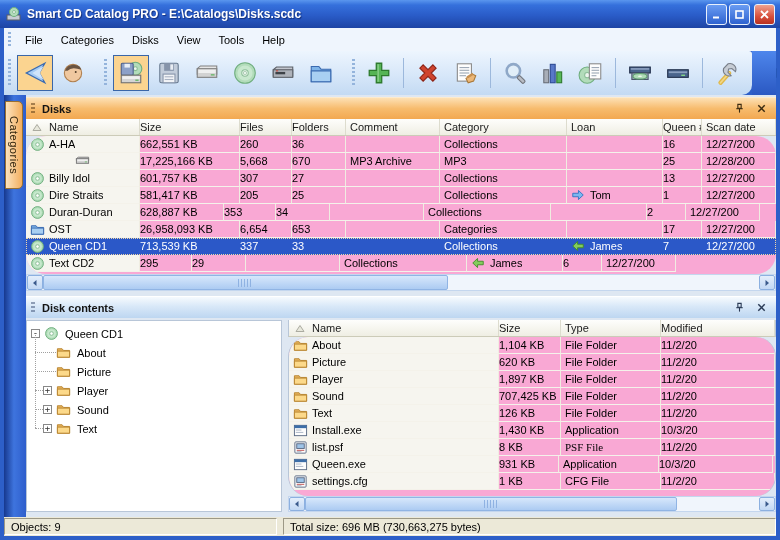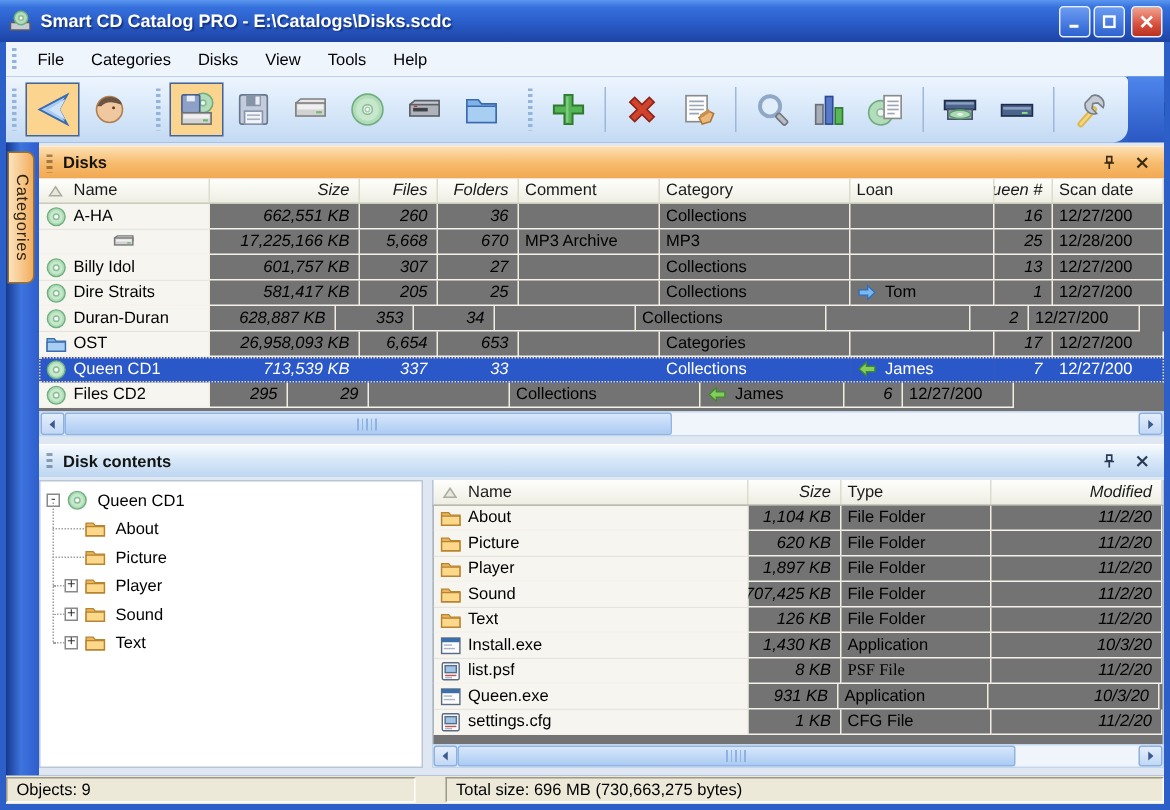--- a/index.html
+++ b/index.html
@@ -64,24 +64,24 @@
   .phtitle{font-weight:bold;font-size:11px;color:#141414;flex:1;}
   .phbtn{width:14px;height:14px;display:flex;align-items:center;justify-content:center;
     margin-left:8px;color:#3A2A10;background:transparent;border:none;padding:0;}
   .hdr-blue .phbtn{color:#2A3A55;}
 
   
   .colhdr{position:absolute;display:flex;background:linear-gradient(180deg,#FEFEFC,#EFEEE3);
     border-bottom:1px solid #CCCBB8;box-sizing:border-box;overflow:hidden;}
   .hcell{display:inline-flex;align-items:center;height:100%;box-sizing:border-box;
     border-right:1px solid #DDDCCE;font-size:11px;color:#1A1A1A;overflow:hidden;white-space:nowrap;flex:none;}
-  .c-r{justify-content:flex-end;padding-right:6px;text-align:right;font-style:italic;}
+  .c-r{padding-right:6px;text-align:right;}
   .c-l{justify-content:flex-start;padding-left:4px;text-align:left;}
   .sorticon{display:inline-flex;margin:0 7px 0 2px;}
-  .rowsbox{position:absolute;background:#737373;overflow:hidden;}
+  .rowsbox{position:absolute;background:#f9a8d4;overflow:hidden;border-radius:20px;}
   .drow{display:flex;height:17px;align-items:center;}
   .dcell{display:inline-flex;align-items:center;height:17px;box-sizing:border-box;
     border-right:1px solid #F0EDE1;border-bottom:1px solid #F4F2EA;
     font-size:11px;color:#000;overflow:hidden;white-space:nowrap;flex:none;}
   .namecol{background:#F6F5EF;}
   .drow.sel .dcell{background:#2B58C8;color:#fff;border-color:#2B58C8;}
   .drow.sel{outline:1px dotted #F0D8A8;outline-offset:-1px;}
   .ric{display:inline-flex;width:15px;height:15px;margin-right:4px;flex:none;align-items:center;}
   .ctext{overflow:hidden;white-space:nowrap;}
 
@@ -121,21 +121,21 @@
     box-sizing:border-box;}
   .sb-gripper{width:15px;height:8px;
     background:repeating-linear-gradient(90deg,#8FB2E2 0 1px,rgba(0,0,0,0) 1px 3px);}
 
   
   .statusbar{position:absolute;left:4px;top:517px;width:772px;height:19px;background:#ECE9D8;display:flex;}
   .spane{box-sizing:border-box;border:1px solid;border-color:#9C9886 #FFFFFF #FFFFFF #9C9886;
     height:17px;margin-top:1px;font-size:11px;display:flex;align-items:center;padding-left:6px;color:#000;
     white-space:nowrap;overflow:hidden;}
   .sp1{width:273px;}
-  .sp2{flex:1;margin-left:20px;}
+  .sp2{flex:1;margin-left:6px;}
 </style>
 </head>
 <body>
 
 <div class="window">
 
   <div class="titlebar">
     <span class="appicon">
         <svg viewBox="0 0 16 16" width="16" height="16">
           <rect x="1" y="9" width="13" height="5" fill="#C8CCD4" stroke="#5A5E66"></rect>
@@ -603,21 +603,21 @@
       <div class="drow">
         <span class="dcell c-l namecol" style="width: 114px;">
           <span class="ric">
             <svg viewBox="0 0 16 16" width="15" height="15">
               <circle cx="8" cy="8" r="6.3" fill="#AEDCB6" stroke="#6FAE7E"></circle>
               <circle cx="8" cy="8" r="4.6" fill="#C6E8CC"></circle>
               <circle cx="8" cy="8" r="2" fill="#EDF6EE" stroke="#8CBE98"></circle>
               <circle cx="8" cy="8" r="0.9" fill="#FFF"></circle>
             </svg>
           </span>
-          <span class="ctext">Files CD2</span>
+          <span class="ctext">Text CD2</span>
         </span>
         <span class="dcell c-r" style="width: 52px;">295</span>
         <span class="dcell c-r" style="width: 54px;">29</span>
         <span class="dcell c-l" style="width: 94px;"></span>
         <span class="dcell c-l" style="width: 127px;">Collections</span>
         <span class="dcell c-l" style="width: 96px;">
           <span class="ric">
             <svg viewBox="0 0 16 16" width="14" height="14">
               <path d="M14 6 H7.5 V2.8 L2 8 7.5 13.2 V10 H14 Z" fill="#84CC5C" stroke="#3E8A28"></path>
             </svg>

